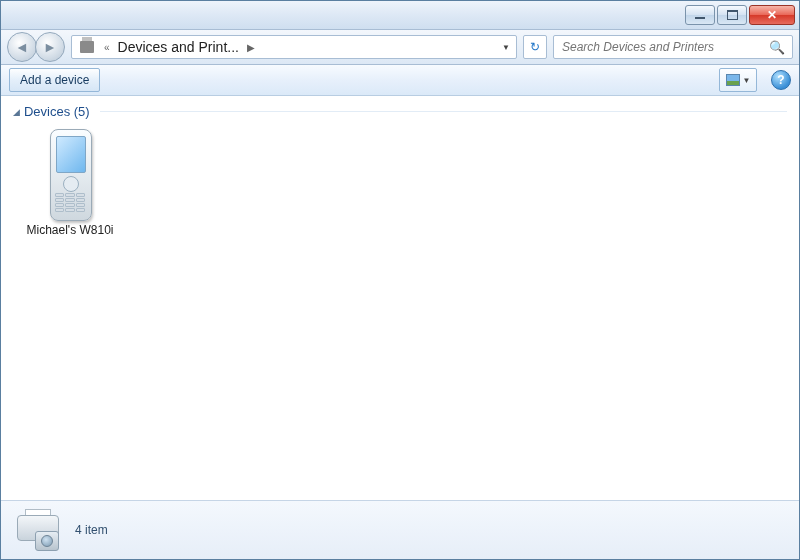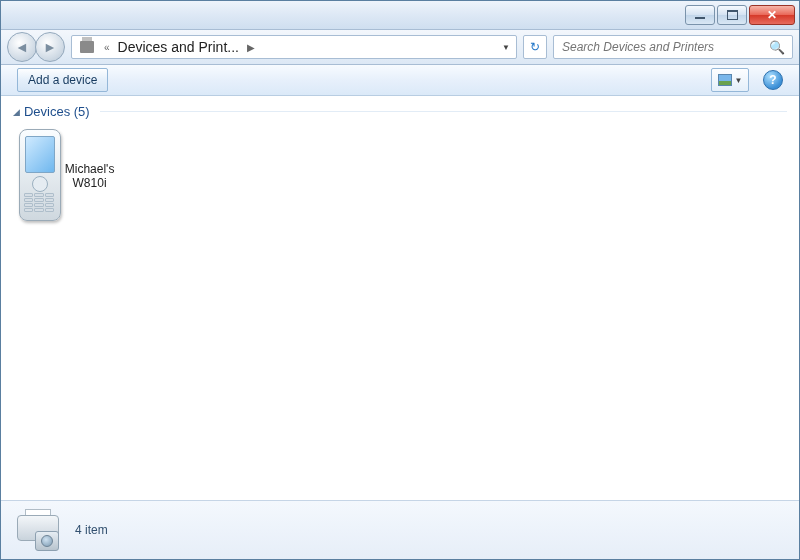--- a/index.html
+++ b/index.html
@@ -182,21 +182,21 @@
     color: #3b78b5;
     font-size: 13px;
   }
   
   .toolbar {
     height: 30px;
     background: linear-gradient(to bottom,#f7fbff,#e7f0fb 50%,#dbe9f8);
     border-bottom: 1px solid #b8cde2;
     display: flex;
     align-items: center;
-    padding: 0 16px;
+    padding: 0 8px;
     gap: 4px;
   }
   .tool-btn {
     height: 22px;
     padding: 0 10px;
     border: 1px solid transparent;
     border-radius: 2px;
     display: flex;
     align-items: center;
     color: #163a5f;
@@ -267,21 +267,21 @@
   }
   .items {
     display: flex;
     flex-wrap: wrap;
     gap: 20px;
     padding: 4px 2px;
   }
   .device-item {
     width: 110px;
     display: flex;
-    flex-direction: row;
+    flex-direction: column;
     align-items: center;
     text-align: center;
     font-size: 12px;
     color: #222;
   }
   .phone-icon {
     width: 48px;
     height: 90px;
     position: relative;
     margin-bottom: 4px;

